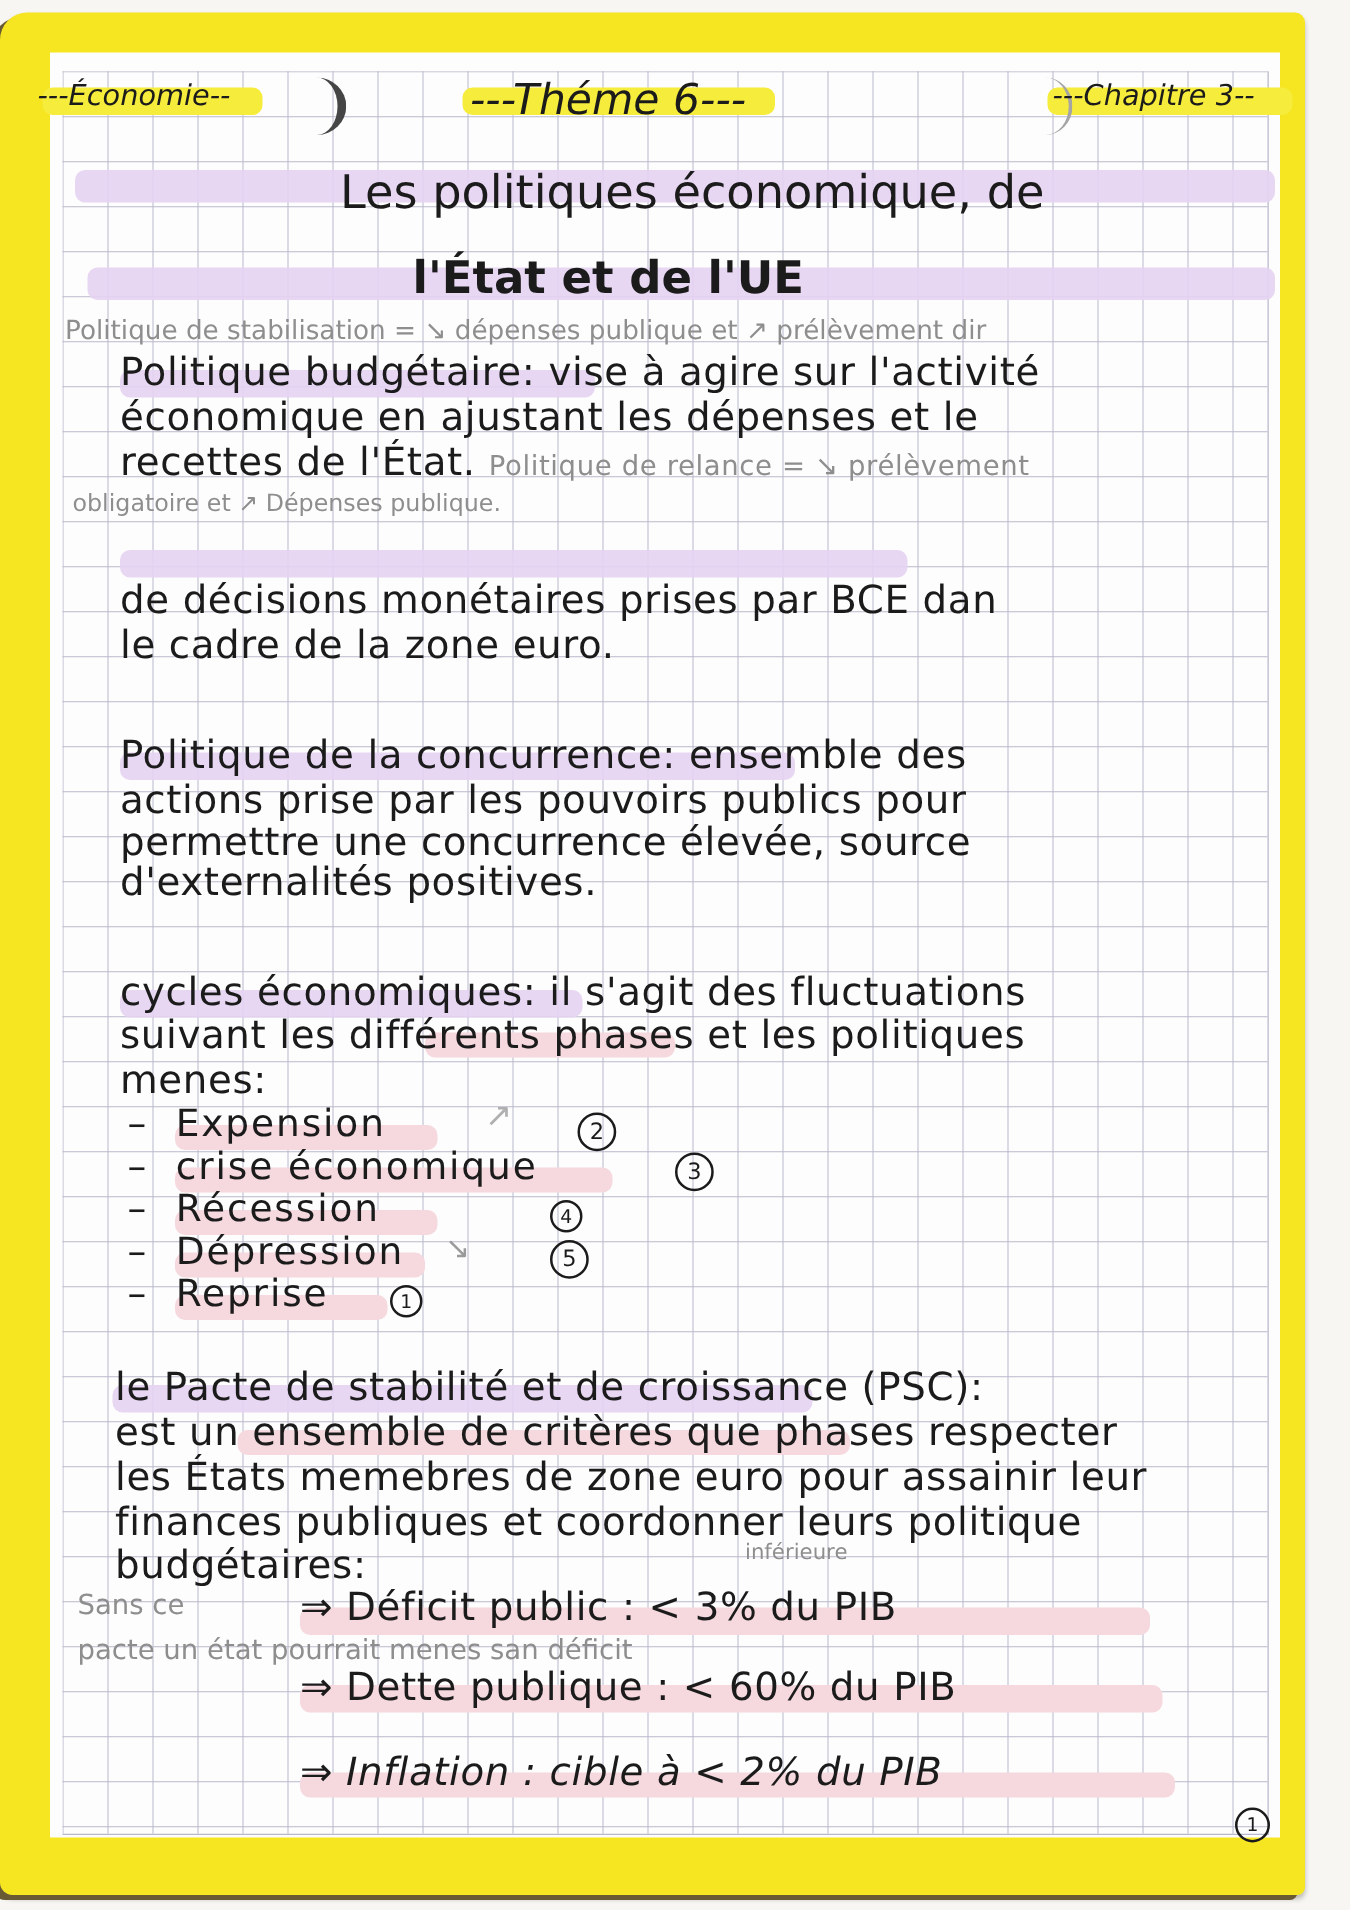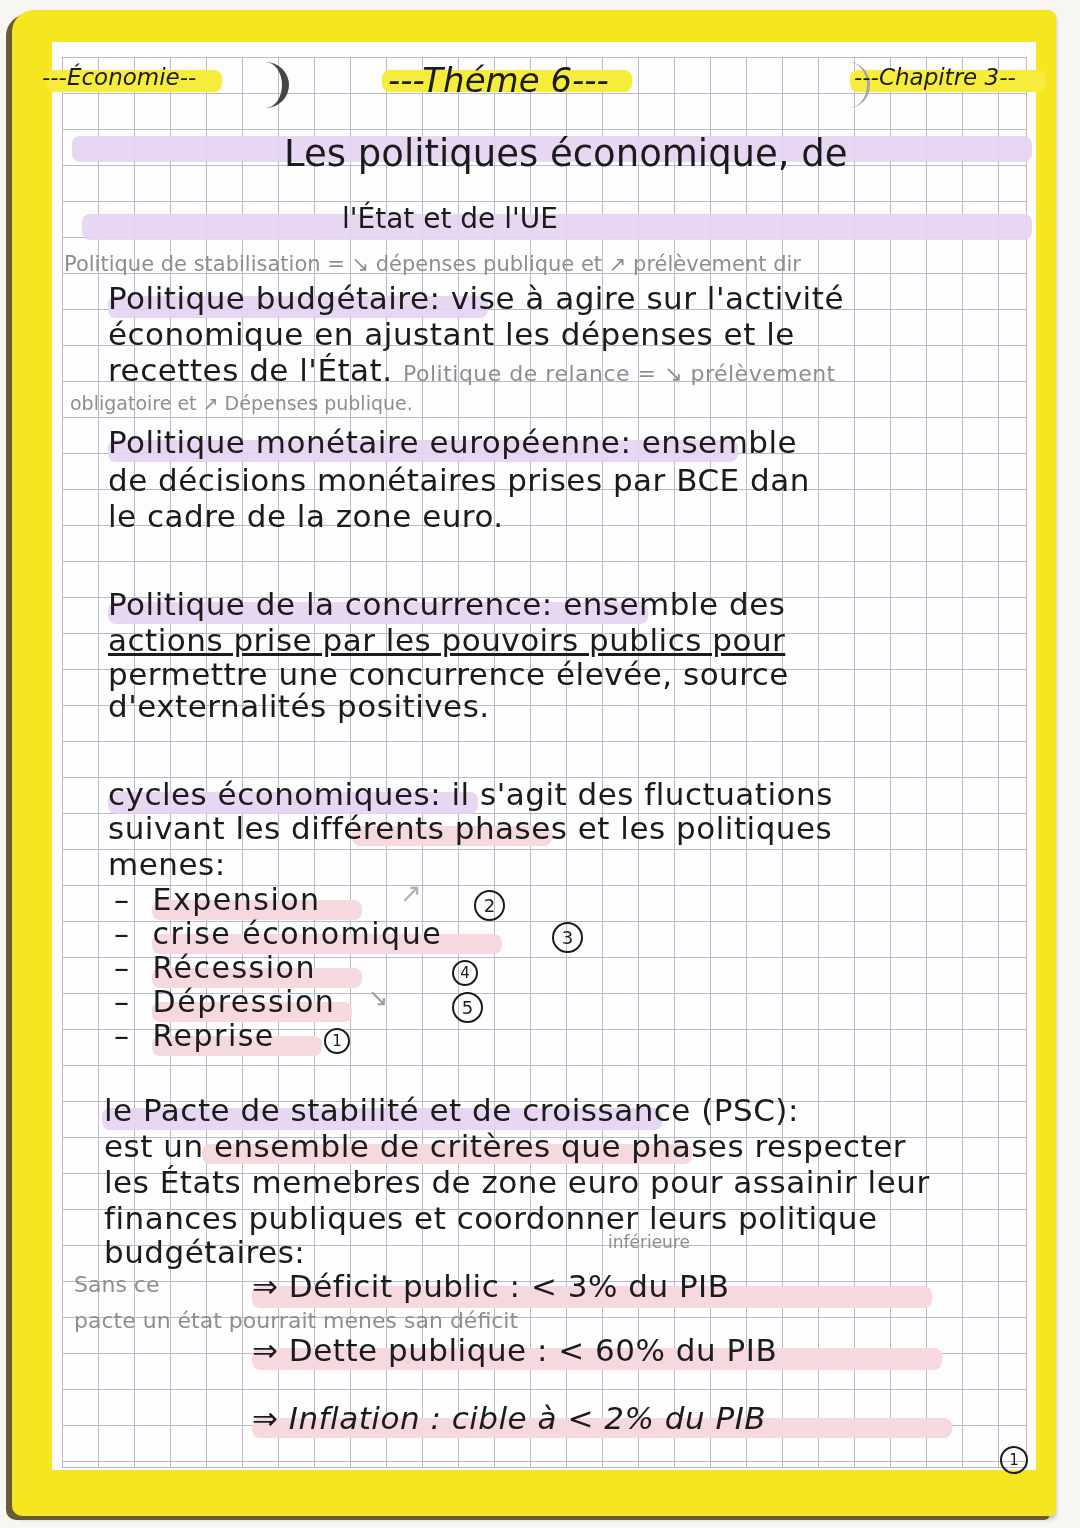--- a/index.html
+++ b/index.html
@@ -1,18 +1,18 @@
 <!DOCTYPE html>
 <html><head>
 <meta charset="utf-8">
 <style>
   html,body{margin:0;padding:0;}
   body{width:1080px;height:1528px;background:#f7f6f2;position:relative;overflow:hidden;
        font-family:"DejaVu Sans", sans-serif;}
-  .card{position:absolute;left:12px;top:10px;width:1044px;height:1506px;background:#f6e521;
+  .card{position:absolute;left:0;top:10px;width:1044px;height:1506px;background:#f6e521;
         border-radius:22px 8px 6px 10px;box-shadow:-6px 4px 0 #6a5a33, 0 3px 4px rgba(0,0,0,.25);}
   .page{position:absolute;left:40px;top:32px;width:984px;height:1428px;background:#fdfdfd;}
   .grid{position:absolute;left:10px;top:15px;width:964px;height:1410px;
         background-image:
           linear-gradient(to right, #b9b8cc 1px, transparent 1px),
           linear-gradient(to bottom, #b9b8cc 1px, transparent 1px);
         background-size:36px 36px;
         border-right:1px solid #b9b8cc;border-bottom:1px solid #b9b8cc;}
   .hl{position:absolute;border-radius:8px;}
   .hl-y{background:#f6ec3c;}
@@ -42,50 +42,46 @@
     <div class="hole" style="left:190px;top:20px;border-right:7px solid #454545;"></div>
     <div class="hole" style="left:775px;top:20px;border-right:3px solid #a5a5a5;"></div>
 
     <div class="txt hdr" style="left:-10px;top:22px;">---Économie--</div>
     <div class="txt hdr" style="left:336px;top:18px;font-size:34px;">---Théme 6---</div>
     <div class="txt hdr" style="left:802px;top:22px;">---Chapitre 3--</div>
 
     <div class="hl hl-p" style="left:20px;top:94px;width:960px;height:26px;"></div>
     <div class="hl hl-p" style="left:30px;top:172px;width:950px;height:26px;"></div>
     <div class="txt title" style="left:232px;top:90px;">Les politiques économique, de</div>
-    <div class="txt title" style="left:290px;top:160px;font-size:28px;">l'État et de l'UE</div>
+    <div class="txt title" style="left:290px;top:160px;font-size:36px;font-weight:bold;">l'État et de l'UE</div>
 
     <div class="txt pencil" style="left:12px;top:210px;font-size:21px;">Politique de stabilisation = ↘ dépenses publique et ↗ prélèvement dir</div>
 
     <div class="hl hl-p" style="left:56px;top:254px;width:380px;height:22px;"></div>
     <div class="txt body" style="left:56px;top:238px;">
       <span>Politique budgétaire:</span>
       <span>vise à agire sur l'activité</span>
     </div>
     <div class="txt body" style="left:56px;top:274px;">économique en ajustant les dépenses et le</div>
     <div class="txt body" style="left:56px;top:310px;">
       <span>recettes de l'État.</span>
       <span class="pencil" style="font-size:22px;">Politique de relance = ↘ prélèvement</span>
     </div>
     <div class="txt pencil" style="left:18px;top:350px;">obligatoire et ↗ Dépenses publique.</div>
 
     <div class="hl hl-p" style="left:56px;top:398px;width:630px;height:22px;"></div>
-    <div class="txt body" style="left:56px;top:382px;">
-      <span>Politique monétaire européenne:</span>
-      <span>ensemble</span>
-    </div>
     <div class="txt body" style="left:56px;top:420px;">de décisions monétaires prises par BCE dan</div>
     <div class="txt body" style="left:56px;top:456px;">le cadre de la zone euro.</div>
 
     <div class="hl hl-p" style="left:56px;top:560px;width:540px;height:22px;"></div>
     <div class="txt body" style="left:56px;top:544px;">
       <span>Politique de la concurrence:</span>
       <span>ensemble des</span>
     </div>
-    <div class="txt body" style="left:56px;top:580px;text-decoration:underline;">actions prise par les pouvoirs publics pour</div>
+    <div class="txt body" style="left:56px;top:580px;">actions prise par les pouvoirs publics pour</div>
     <div class="txt body" style="left:56px;top:614px;">permettre une concurrence élevée, source</div>
     <div class="txt body" style="left:56px;top:646px;">d'externalités positives.</div>
 
     <div class="hl hl-p" style="left:56px;top:750px;width:370px;height:22px;"></div>
     <div class="hl hl-pk" style="left:300px;top:784px;width:200px;height:20px;"></div>
     <div class="txt body" style="left:56px;top:734px;">
       <span>cycles économiques:</span>
       <span>il s'agit des fluctuations</span>
     </div>
     <div class="txt body" style="left:56px;top:768px;">suivant les différents phases et les politiques</div>

